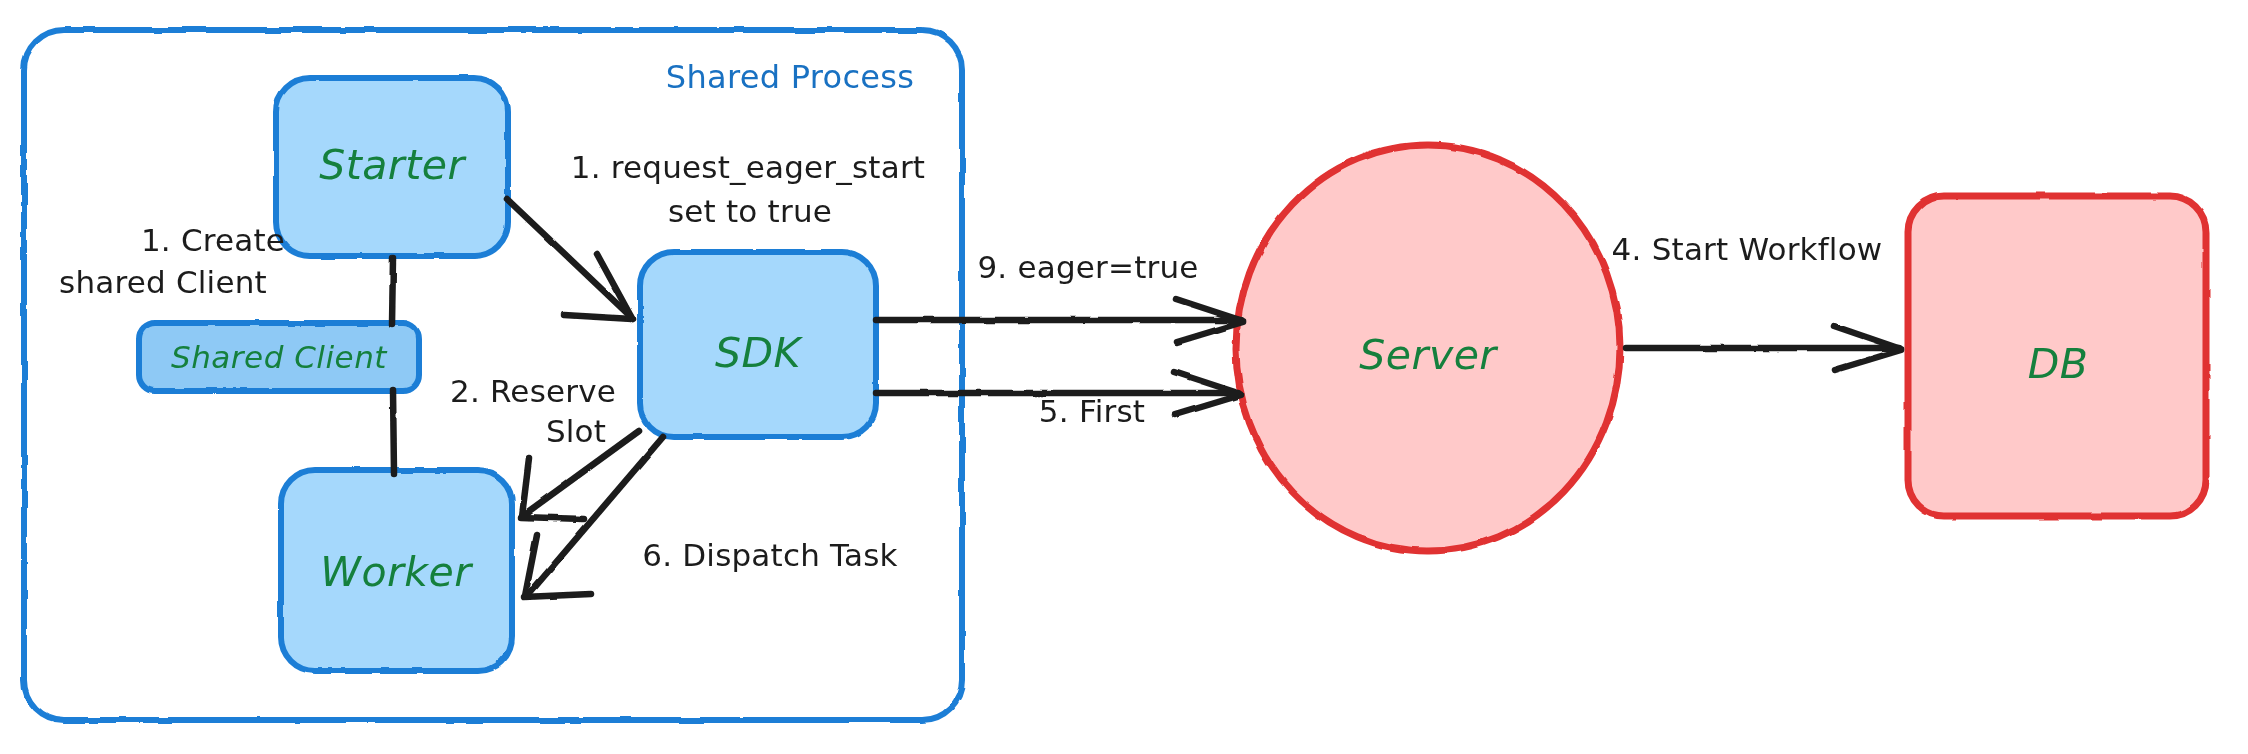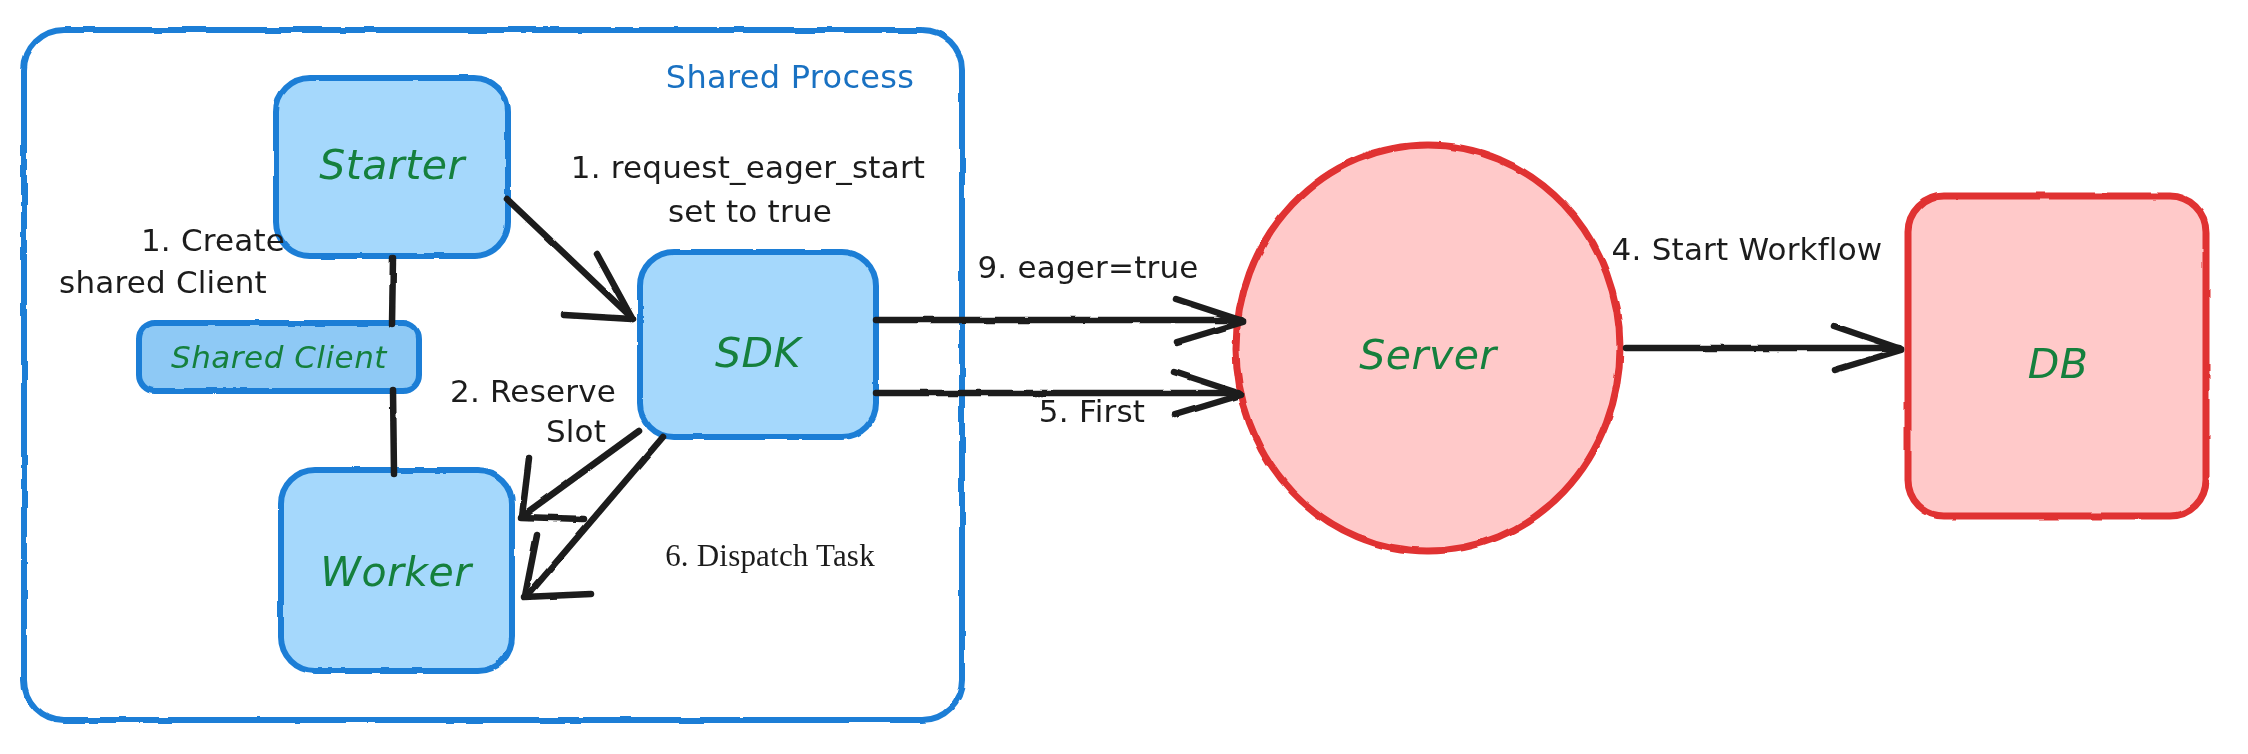--- a/index.html
+++ b/index.html
@@ -161,15 +161,15 @@
 
   <div class="edge-label" style="left:533px; top:392px;">2. Reserve</div>
   <div class="edge-label" style="left:540px; top:432px;margin-left:36px;">Slot</div>
 
   <div class="edge-label" style="left:1088px; top:268px;">9. eager=true</div>
 
   <div class="edge-label" style="left:1092px; top:412px;">5. First</div>
 
   <div class="edge-label" style="left:1747px; top:250px;">4. Start Workflow</div>
 
-  <div class="edge-label" style="left:770px; top:556px;font-family:Liberation Serif, serif;">6. Dispatch Task</div>
+  <div class="edge-label" style="left:770px; top:556px;">6. Dispatch Task</div>
 
 </div>
 
 </body></html>

